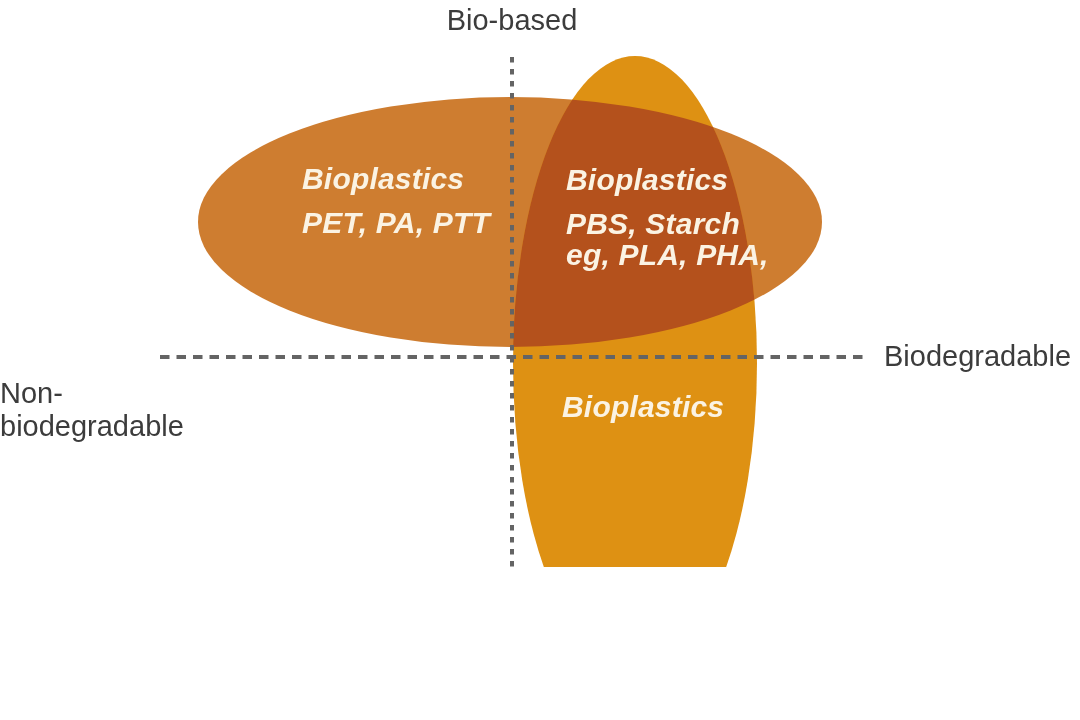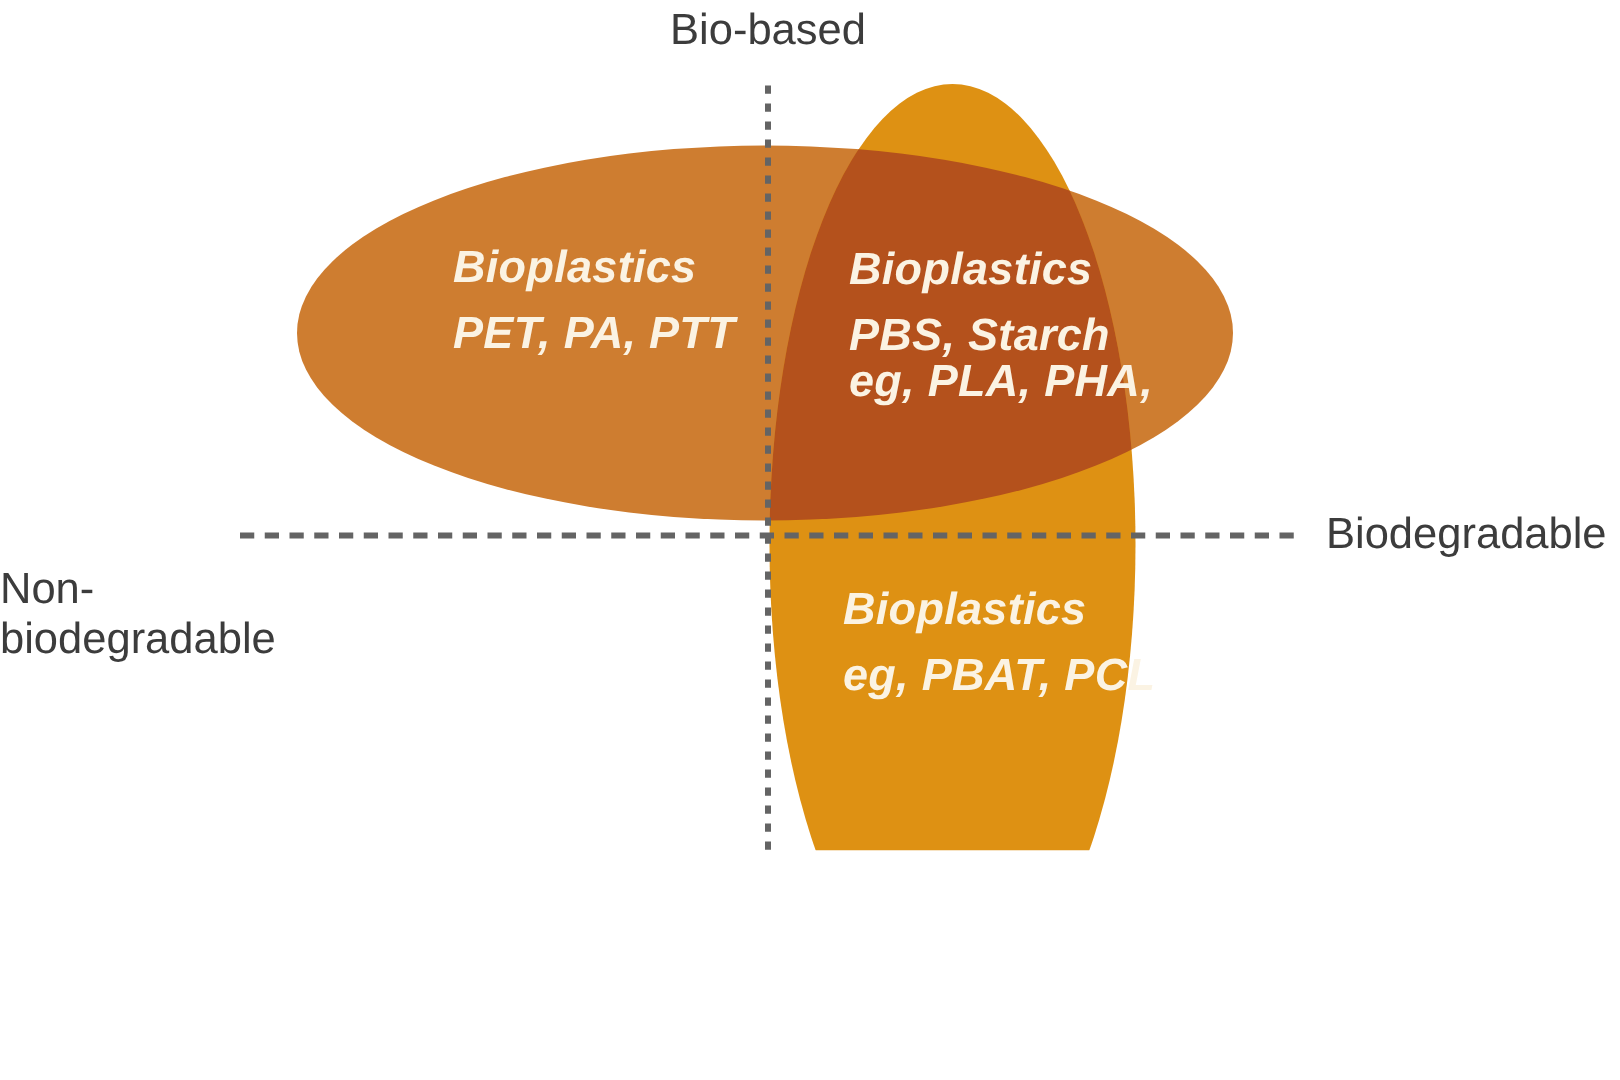--- a/index.html
+++ b/index.html
@@ -80,18 +80,15 @@
   <div class="region q-bio-bio">
     <div class="region-title">Bioplastics</div>
     <div class="region-lines">
       <div>PBS, Starch</div>
       <div>eg, PLA, PHA,</div>
     </div>
   </div>
 
   <div class="region q-fossil-bio">
     <div class="region-title">Bioplastics</div>
-    <div class="region-lines">
-      <div>eg, PBAT, PCL</div>
-    </div>
   </div>
 
 </div>
 
 </body></html>

